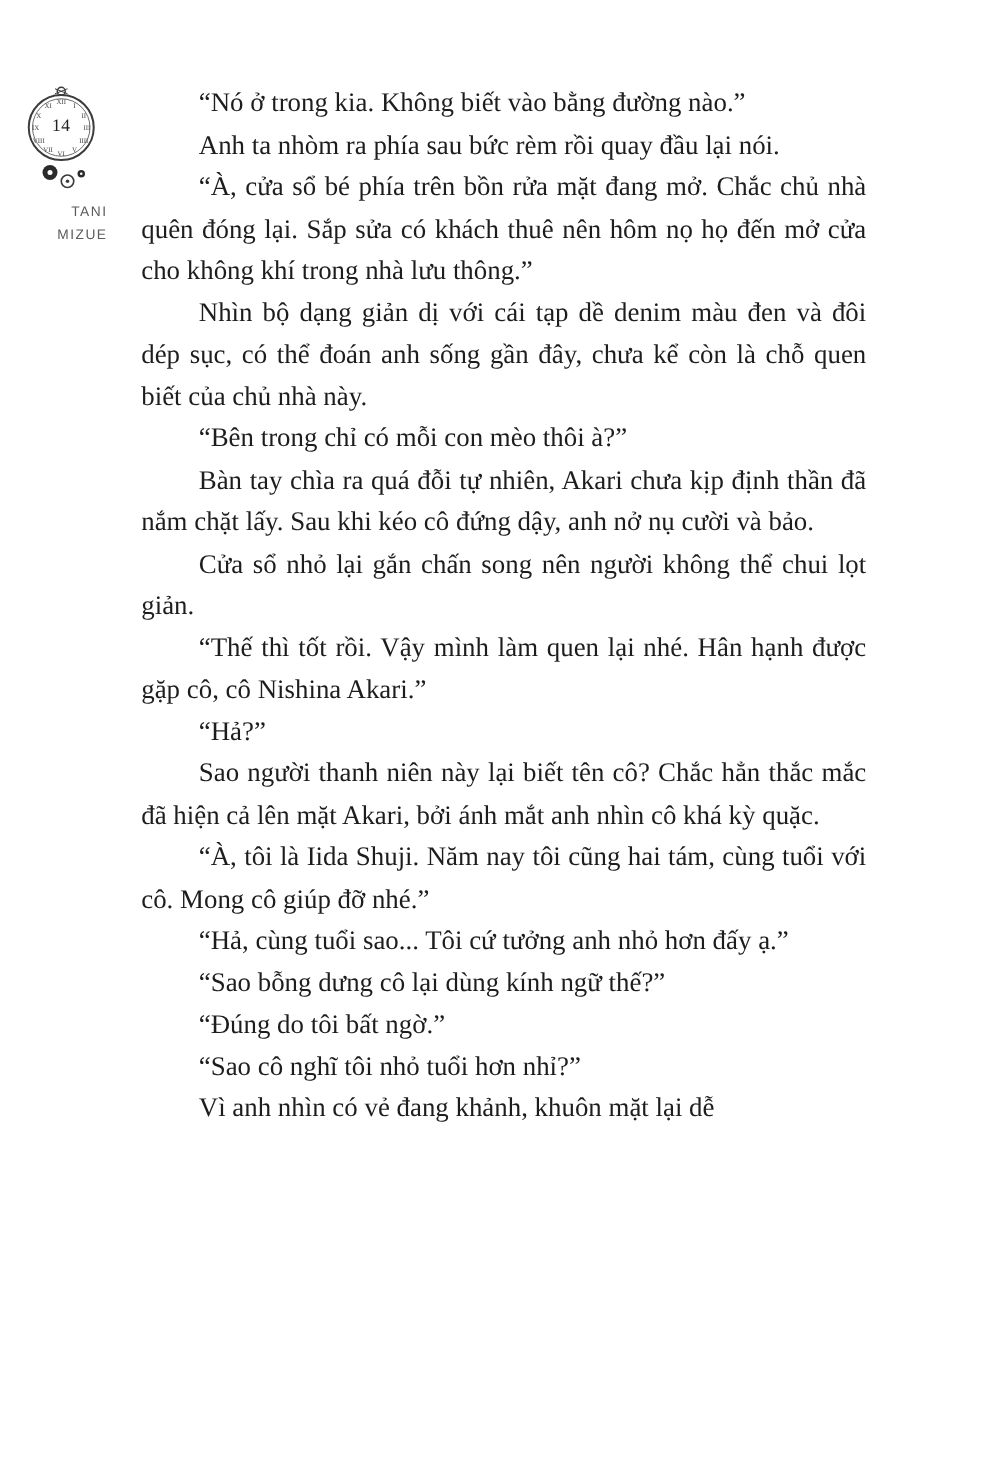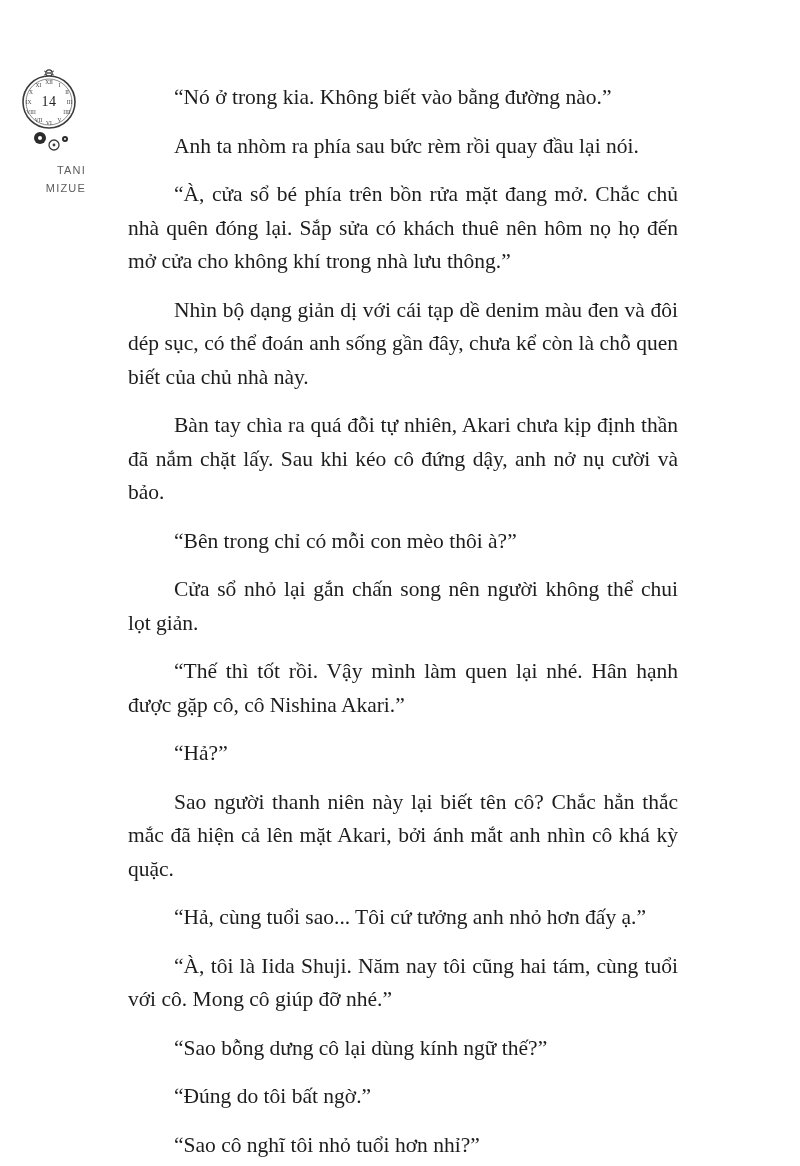--- a/index.html
+++ b/index.html
@@ -29,21 +29,21 @@
     letter-spacing: 1.2px;
   }
 
   
   .text-block {
     position: absolute; left: 113px; top: 66px; width: 580px;
     font-size: 21.5px; line-height: 33.5px;
     text-align: justify;
     color: #1d1d1d;
   }
-  .text-block p { text-indent: 46px; margin: 15px; }
+  .text-block p { text-indent: 46px; margin: 0; }
 </style>
 </head>
 <body>
 
 <div class="page">
 
   <div class="clock-wrap">
     <svg width="60" height="96" viewBox="0 0 60 96">
 
       <circle cx="30" cy="7" r="3.2" fill="none" stroke="#3c3c3c" stroke-width="1.2"></circle>
@@ -81,27 +81,27 @@
   <div class="author">
     <div>TANI</div>
     <div>MIZUE</div>
   </div>
 
   <div class="text-block">
     <p>“Nó ở trong kia. Không biết vào bằng đường nào.”</p>
     <p>Anh ta nhòm ra phía sau bức rèm rồi quay đầu lại nói.</p>
     <p>“À, cửa sổ bé phía trên bồn rửa mặt đang mở. Chắc chủ nhà quên đóng lại. Sắp sửa có khách thuê nên hôm nọ họ đến mở cửa cho không khí trong nhà lưu thông.”</p>
     <p>Nhìn bộ dạng giản dị với cái tạp dề denim màu đen và đôi dép sục, có thể đoán anh sống gần đây, chưa kể còn là chỗ quen biết của chủ nhà này.</p>
+    <p>“Bên trong chỉ có mỗi con mèo thôi à?”</p>
     <p>Bàn tay chìa ra quá đỗi tự nhiên, Akari chưa kịp định thần đã nắm chặt lấy. Sau khi kéo cô đứng dậy, anh nở nụ cười và bảo.</p>
-    <p>“Bên trong chỉ có mỗi con mèo thôi à?”</p>
     <p>Cửa sổ nhỏ lại gắn chấn song nên người không thể chui lọt giản.</p>
     <p>“Thế thì tốt rồi. Vậy mình làm quen lại nhé. Hân hạnh được gặp cô, cô Nishina Akari.”</p>
     <p>“Hả?”</p>
     <p>Sao người thanh niên này lại biết tên cô? Chắc hẳn thắc mắc đã hiện cả lên mặt Akari, bởi ánh mắt anh nhìn cô khá kỳ quặc.</p>
+    <p>“À, tôi là Iida Shuji. Năm nay tôi cũng hai tám, cùng tuổi với cô. Mong cô giúp đỡ nhé.”</p>
     <p>“Hả, cùng tuổi sao... Tôi cứ tưởng anh nhỏ hơn đấy ạ.”</p>
-    <p>“À, tôi là Iida Shuji. Năm nay tôi cũng hai tám, cùng tuổi với cô. Mong cô giúp đỡ nhé.”</p>
     <p>“Sao bỗng dưng cô lại dùng kính ngữ thế?”</p>
     <p>“Đúng do tôi bất ngờ.”</p>
     <p>“Sao cô nghĩ tôi nhỏ tuổi hơn nhỉ?”</p>
     <p>Vì anh nhìn có vẻ đang khảnh, khuôn mặt lại dễ</p>
   </div>
 
 </div>
 
 </body></html>

